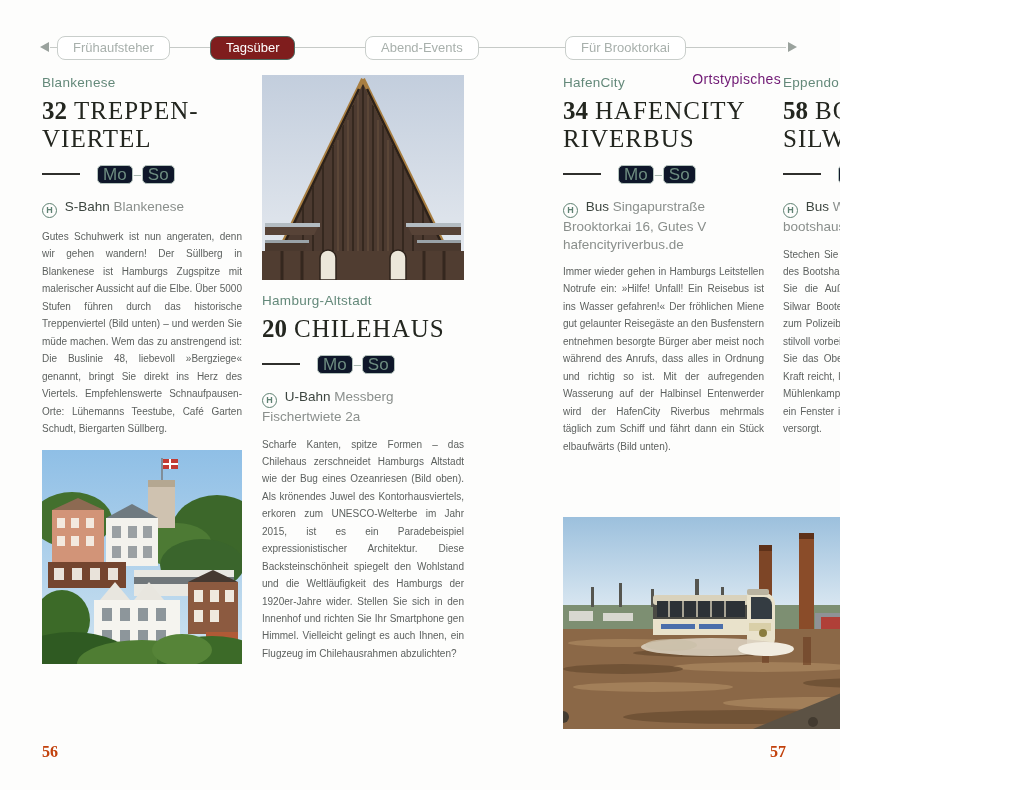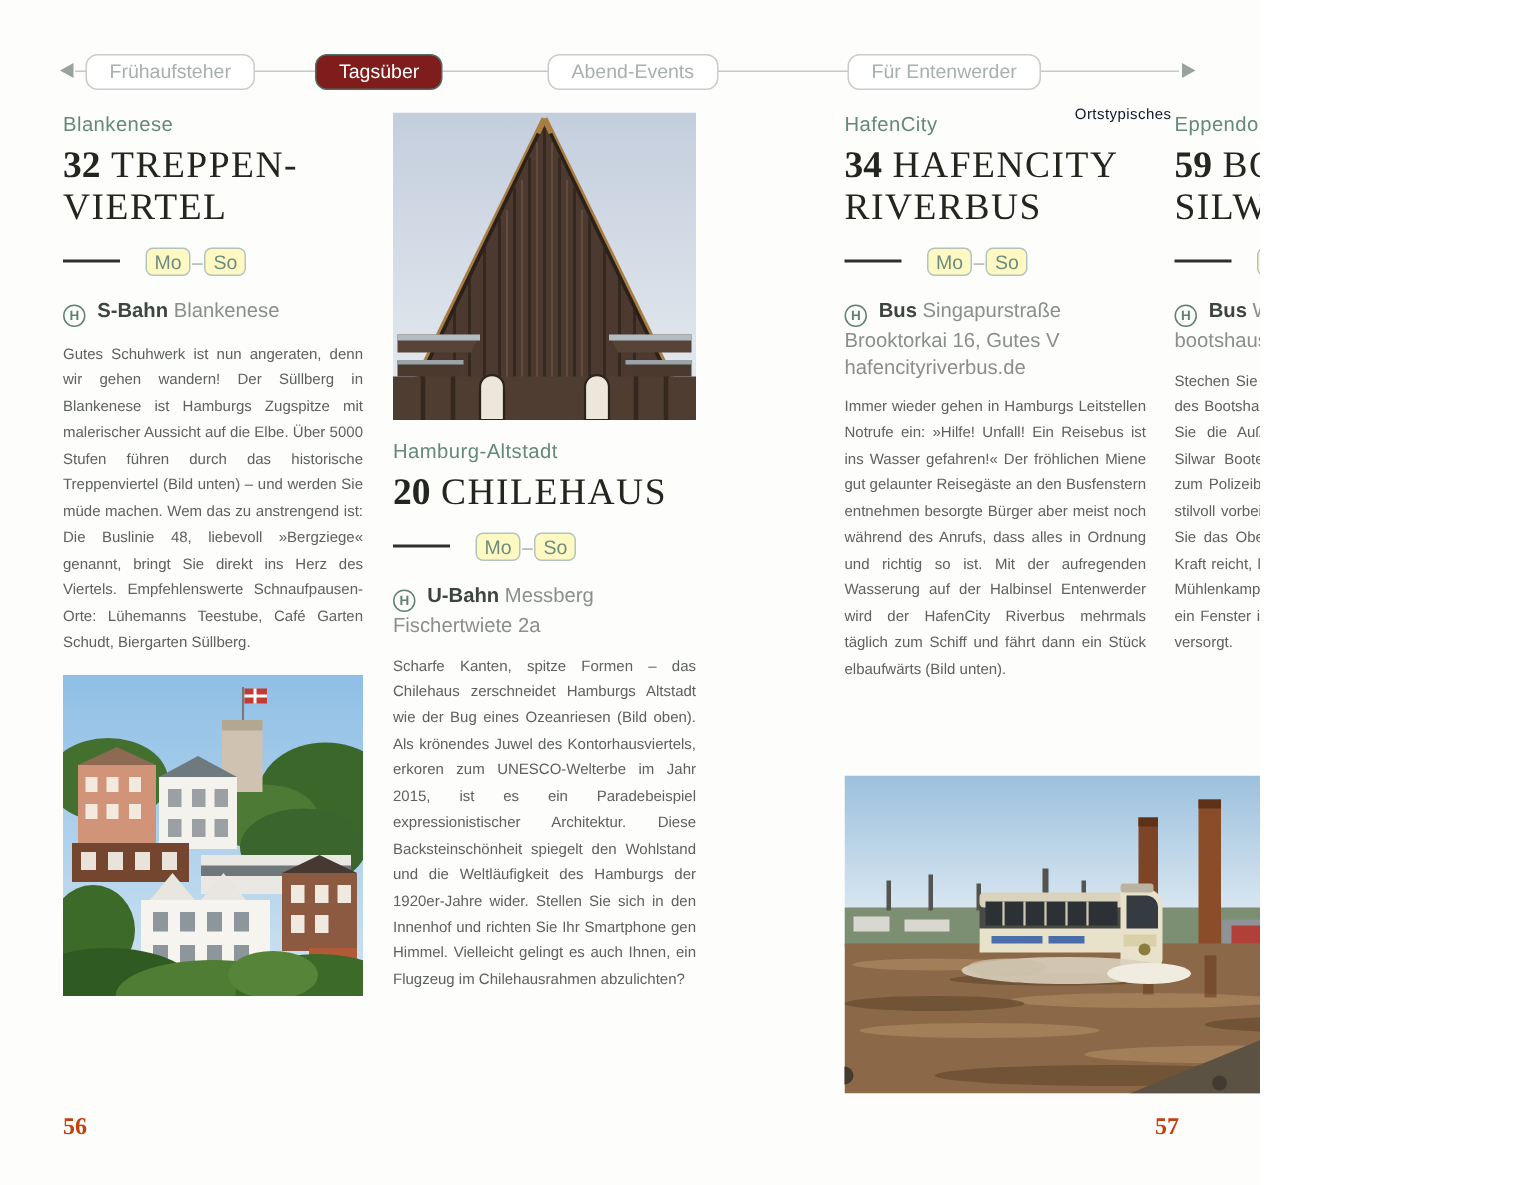--- a/index.html
+++ b/index.html
@@ -7,40 +7,40 @@
         font-family:"Liberation Sans", sans-serif;}
 
   
   .nav-line{position:absolute;left:50px;right:54px;top:47px;border-top:1.5px solid #c6cac7;}
   .arrow{position:absolute;top:42px;width:0;height:0;border-top:5px solid transparent;border-bottom:5px solid transparent;}
   .arrow.left{left:40px;border-right:9px solid #9aa29d;}
   .arrow.right{right:43px;border-left:9px solid #9aa29d;}
   .pill{position:absolute;top:36px;height:22px;line-height:22px;padding:0 15px;background:#fff;
         border:1px solid #c9cecb;border-radius:8px;color:#a8b0ac;font-size:13px;white-space:nowrap;}
   .pill.active{background:#7f1d1d;border-color:#4f6b62;color:#ffffff;}
-  .chapter{position:absolute;top:71px;right:59px;font-size:10px;color:#0f172a;letter-spacing:.3px;}
+  .chapter{position:absolute;top:71px;right:59px;font-size:14px;color:#701a75;letter-spacing:.3px;}
 
   
   .col{position:absolute;top:75px;}
   #col1{left:42px;width:200px;}
   #col2{left:262px;width:202px;}
   #col3{left:563px;width:201px;}
   #col4{left:783px;width:200px;}
 
   .district{font-size:13.5px;color:#64897a;margin:0 0 7px;letter-spacing:.3px;}
   .headline{font-family:"Liberation Serif", serif;font-weight:400;font-size:25px;line-height:28px;
             letter-spacing:1px;color:#23261f;margin:0 0 11px;}
   .headline .num{font-weight:700;margin-right:7px;letter-spacing:0;}
   .sched{display:flex;align-items:center;margin:0 0 14px;height:20px;}
   .sched .rule{width:38px;height:2px;background:#2f2f2c;margin-right:17px;}
   .day{display:inline-block;border:1.3px solid #b4c3bc;border-radius:5px;color:#6d8c80;
-       font-size:13px;line-height:15px;padding:1px 5px;background:#fef9c3;}
+       font-size:17px;line-height:15px;padding:1px 5px;background:#0f172a;}
   .day-sep{color:#9db0a8;margin:0 1px;font-size:13px;}
   .transit{font-size:13.5px;line-height:17.5px;color:#8a8f8c;margin:0 0 10px;}
-  .transit .mode{color:#3c453f;font-weight:700;text-align:center;}
+  .transit .mode{color:#3c453f;font-weight:400;text-align:center;}
   .tline{display:block;}
   .hicon{display:inline-block;width:13px;height:13px;border:1.2px solid #5e8172;border-radius:50%;
          color:#5e8172;font-size:9px;font-weight:700;text-align:center;line-height:13px;
          margin-right:4px;vertical-align:-2px;}
   .bodytext{font-size:10px;line-height:17.45px;color:#5d615f;text-align:justify;margin:0;
             hyphens:auto;-webkit-hyphens:auto;}
   .photo{display:block;margin:0;}
   .photo.after{margin-top:13px;}
   .photo.before{margin-bottom:13px;}
   .wide-photo{position:absolute;left:563px;top:517px;}
@@ -53,21 +53,21 @@
 <body>
 
 <div class="page">
 
   <div class="nav-line"></div>
   <span class="arrow left"></span>
   <span class="arrow right"></span>
   <span class="pill" style="left:57px;">Frühaufsteher</span>
   <span class="pill active" style="left:210px;">Tagsüber</span>
   <span class="pill" style="left:365px;">Abend-Events</span>
-  <span class="pill" style="left:565px;">Für Entenwerder</span>
+  <span class="pill" style="left:565px;">Für Brooktorkai</span>
   <span class="chapter">Ortstypisches</span>
 
   <div class="col" id="col1">
     <p class="district">Blankenese</p>
     <h2 class="headline"><span class="num">32</span><span>TREPPEN-VIERTEL</span></h2>
     <div class="sched">
       <span class="rule"></span>
       <span class="day">Mo</span>
         <span class="day-sep">–</span>
         <span class="day">So</span>
@@ -242,21 +242,21 @@
     <p class="transit">
       <span class="tline"><span class="hicon">H</span> <span class="mode">Bus</span> <span>Singapurstraße</span></span>
       <span class="tline">Brooktorkai 16, Gutes V</span>
       <span class="tline">hafencityriverbus.de</span>
     </p>
     <p class="bodytext">Immer wieder gehen in Hamburgs Leitstellen Notrufe ein: »Hilfe! Unfall! Ein Reisebus ist ins Wasser gefahren!« Der fröhlichen Miene gut gelaunter Reisegäste an den Busfenstern entnehmen besorgte Bürger aber meist noch während des Anrufs, dass alles in Ordnung und richtig so ist. Mit der aufregenden Wasserung auf der Halbinsel Entenwerder wird der HafenCity Riverbus mehrmals täglich zum Schiff und fährt dann ein Stück elbaufwärts (Bild unten).</p>
   </div>
 
   <div class="col" id="col4">
     <p class="district">Eppendorf</p>
-    <h2 class="headline"><span class="num">59</span><span>BOOTSHAUS SILWAR</span></h2>
+    <h2 class="headline"><span class="num">58</span><span>BOOTSHAUS SILWAR</span></h2>
     <div class="sched">
       <span class="rule"></span>
       <span class="day">Mo</span>
         <span class="day-sep">–</span>
         <span class="day">So</span>
     </div>
     <p class="transit">
       <span class="tline"><span class="hicon">H</span> <span class="mode">Bus</span> <span>Weltläufigkeit</span></span>
       <span class="tline">bootshaus-silwar.com</span>
     </p>

